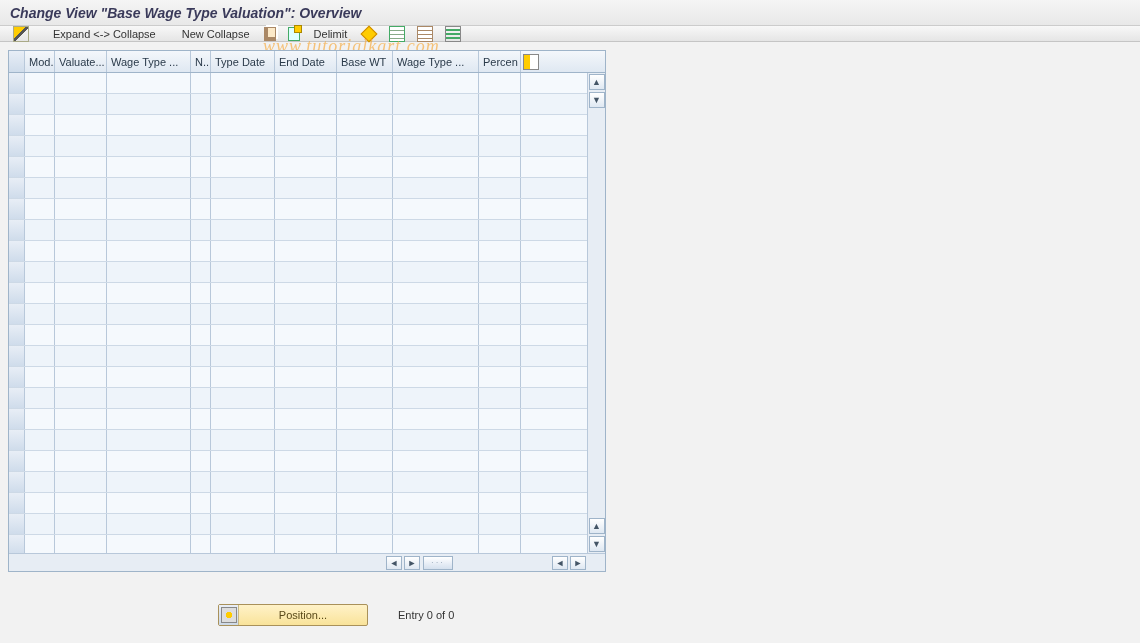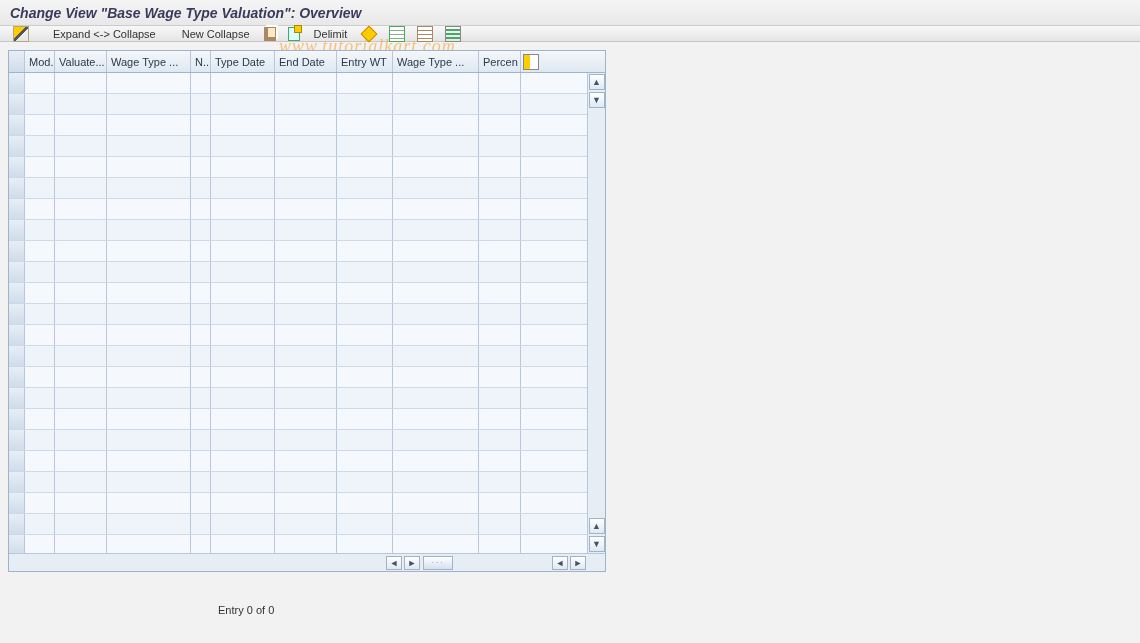--- a/index.html
+++ b/index.html
@@ -55,21 +55,21 @@
     .i-sheet { border:1px solid #4a6; background:#dff; width:12px;height:14px; position:relative; }
     .i-sheet:after{content:"";position:absolute;right:-3px;top:-3px;width:6px;height:6px;background:#fc0;border:1px solid #a80;}
     .i-diamond { width:12px;height:12px;transform:rotate(45deg);background:#fc0;border:1px solid #c80;margin:2px;}
     .i-grid { background: repeating-linear-gradient(#fff,#fff 3px,#8a8 3px,#8a8 4px), repeating-linear-gradient(90deg,#fff,#fff 3px,#8a8 3px,#8a8 4px); border:1px solid #4a6; }
     .i-grid2 { background: repeating-linear-gradient(#fff,#fff 3px,#a86 3px,#a86 4px), repeating-linear-gradient(90deg,#fff,#fff 3px,#a86 3px,#a86 4px); border:1px solid #a86; }
     .i-bars { background: linear-gradient(#4a6 2px,transparent 2px) 0 2px/100% 4px,linear-gradient(#fc0 2px,transparent 2px) 0 6px/100% 4px,linear-gradient(#c44 2px,transparent 2px) 0 10px/100% 4px; border:1px solid #888; }
     .i-cfg  { border:1px solid #888; background: radial-gradient(circle,#fc0 30%,transparent 30%),linear-gradient(#ddd,#ddd); }
     .i-cols { border:1px solid #888; background: linear-gradient(90deg,#fc0 40%,#fff 40%); }
     .watermark {
       position: absolute;
-      top: 36px; left: 279px;
+      top: 36px; left: 263px;
       color: #f6a83a;
       font-size: 18px;
       font-family: Georgia, serif;
       font-style: italic;
       opacity: 0.65;
       pointer-events: none;
       letter-spacing: 1px;
     }
     .content {
       padding: 8px;
@@ -229,21 +229,21 @@
 <div class="content">
   <div class="grid-wrap">
     <div class="grid-head">
       <div class="gh-corner"></div>
       <div class="gh-cell c0">Mod.</div>
       <div class="gh-cell c1">Valuate...</div>
       <div class="gh-cell c2">Wage Type ...</div>
       <div class="gh-cell c3">N..</div>
       <div class="gh-cell c4">Type Date</div>
       <div class="gh-cell c5">End Date</div>
-      <div class="gh-cell c6">Entry WT</div>
+      <div class="gh-cell c6">Base WT</div>
       <div class="gh-cell c7">Wage Type ...</div>
       <div class="gh-cell c8">Percen</div>
       <div class="gh-config">
           <span class="icon i-cols"></span>
         </div>
     </div>
     <div class="grid-body">
       <div class="rows-area" id="rows-area">
           <div class="grid-row">
             <div class="gr-sel"></div>
@@ -538,15 +538,21 @@
       <div style="flex:1"></div>
       <div class="hbtn">◄</div>
       <div class="hbtn">►</div>
       <div style="width:18px"></div>
     </div>
   </div>
 
   <div style="height:20px"></div>
 
   <div class="footer">
+    <div class="position-btn">
+      <span class="pb-icon">
+          <span class="icon i-cfg"></span>
+        </span>
+      <span class="pb-label">Position...</span>
+    </div>
     <span class="entry-text">Entry 0 of 0</span>
   </div>
 </div>
 
 </body></html>

